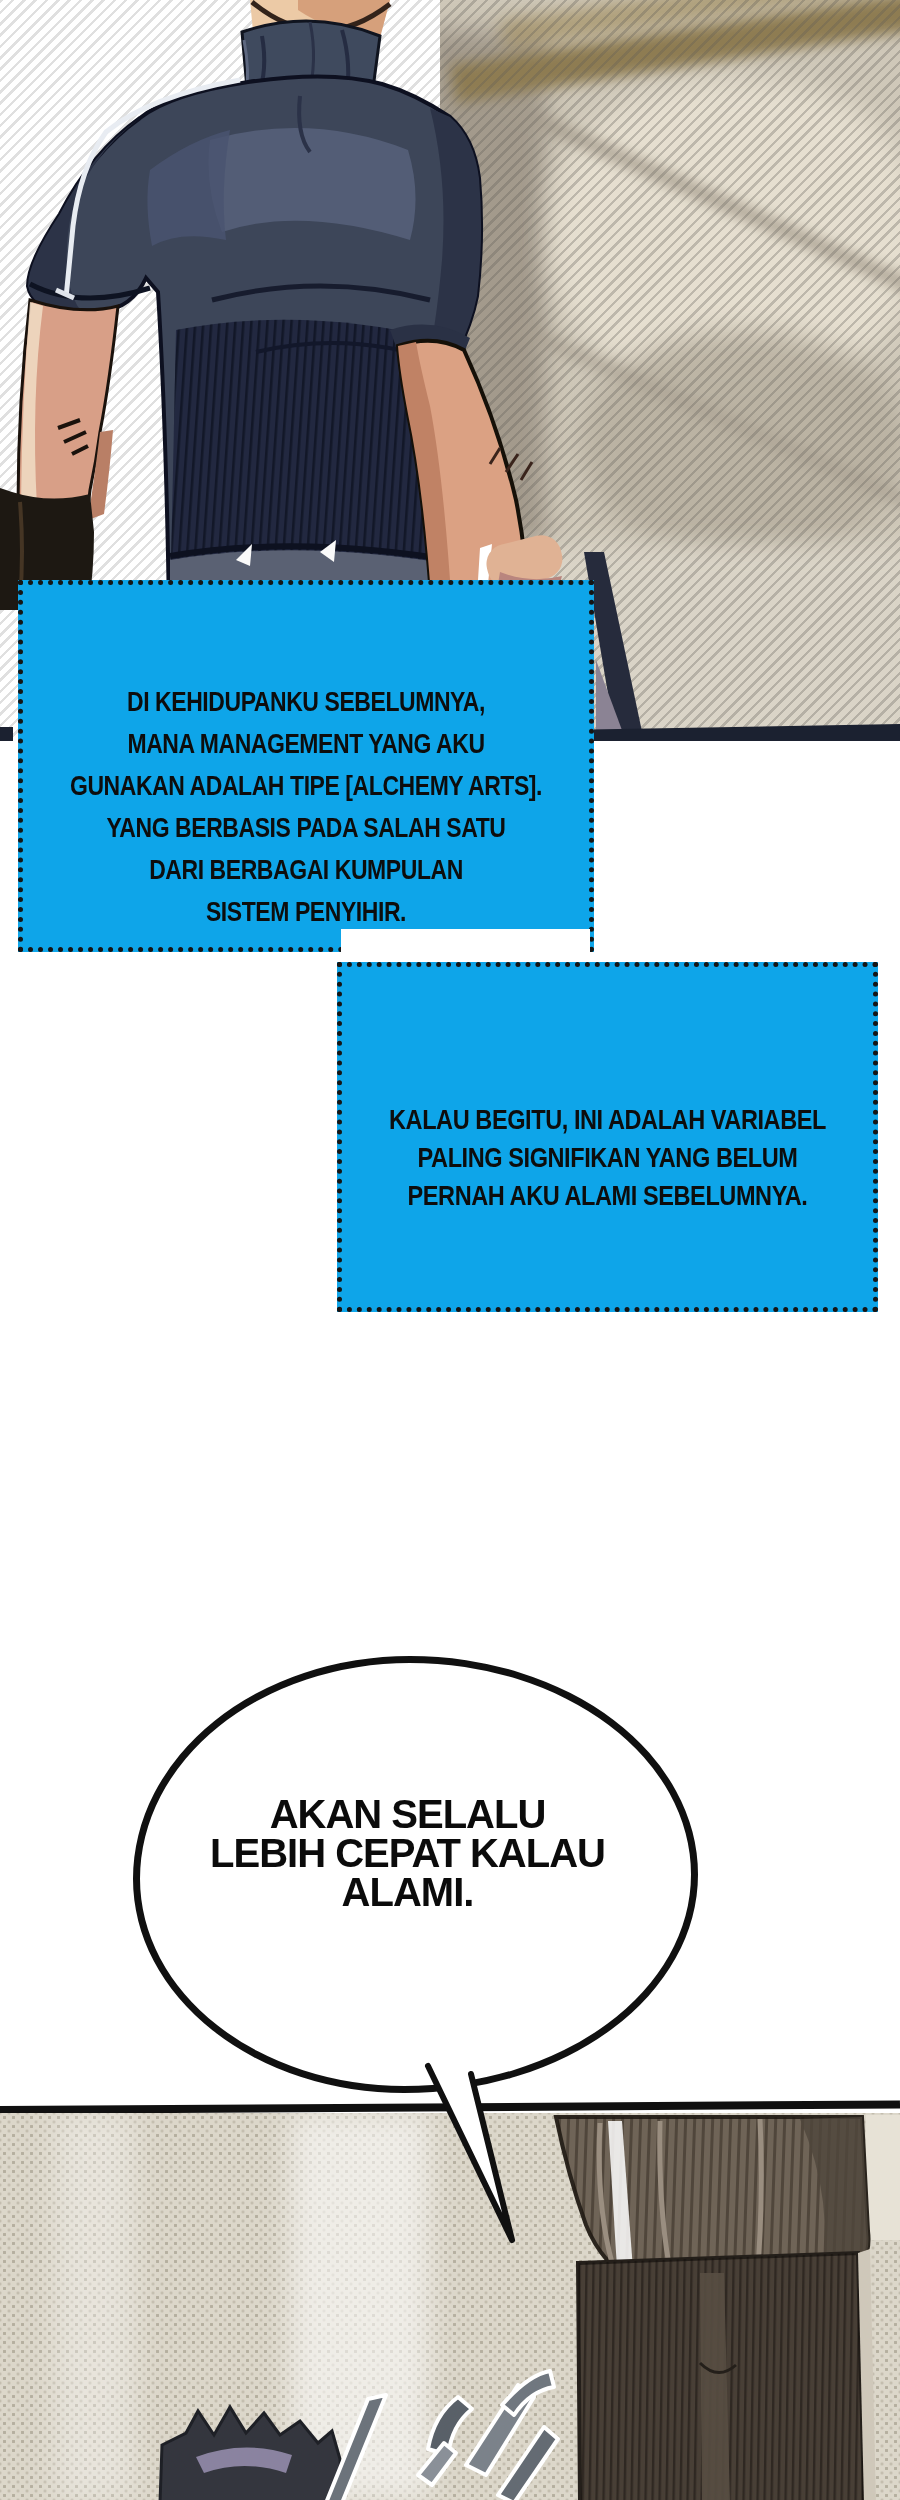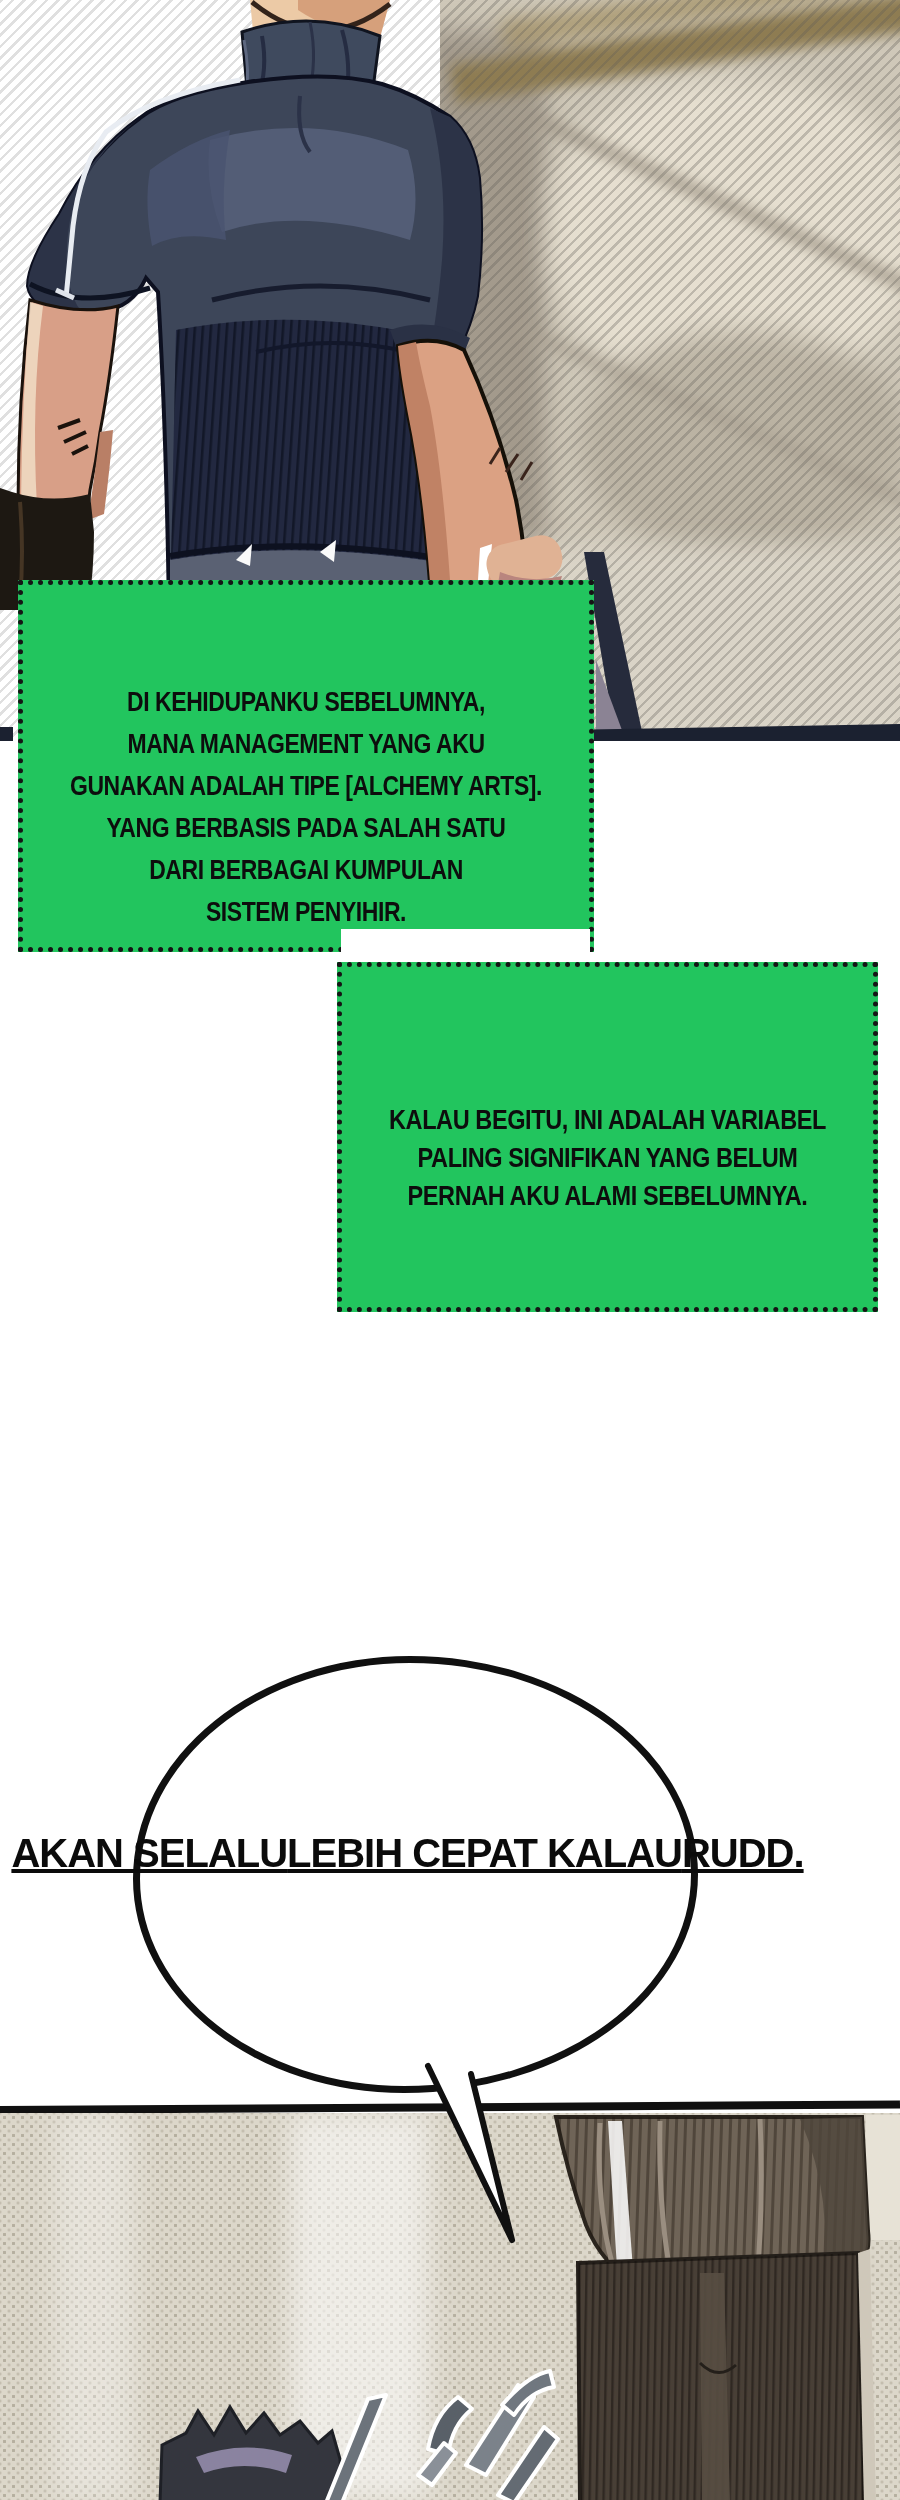--- a/index.html
+++ b/index.html
@@ -19,38 +19,38 @@
   .wall-bottom-light{left:50px;top:545px;width:430px;height:200px;background:#dad4c7;filter:blur(12px);}
   .wall-mortar1{left:30px;top:200px;width:520px;height:12px;background:#a59c8d;filter:blur(7px);transform:rotate(24deg);}
   .wall-mortar2{left:60px;top:430px;width:520px;height:12px;background:#aaa192;filter:blur(7px);transform:rotate(24deg);opacity:.8;}
   .wall-top-strip{left:60px;top:-14px;width:440px;height:30px;background:#a6946a;filter:blur(9px);transform:rotate(-9deg);opacity:.8;}
   .wall-tan-band{left:10px;top:26px;width:500px;height:38px;background:#8e7c52;filter:blur(7px);transform:rotate(-9deg);}
   .wall-stripes{position:absolute;left:0;top:0;right:0;bottom:0;
     background:repeating-linear-gradient(135deg, rgba(95,92,86,0.30) 0 2.5px, rgba(255,255,255,0) 2.5px 8px);}
   .char-svg{position:absolute;left:0;top:0;width:900px;height:741px;}
 
   
-  .tbox{position:absolute;background:#22c55e;border:5px dotted #151515;box-sizing:border-box;z-index:2;}
+  .tbox{position:absolute;background:#0ea5e9;border:5px dotted #151515;box-sizing:border-box;z-index:2;}
   .tbox1{left:18px;top:580px;width:576px;height:372px;}
   .tbox2{left:337px;top:962px;width:541px;height:350px;}
   .box-join-patch{position:absolute;left:341px;top:929px;width:249px;height:26px;background:#ffffff;z-index:3;}
   .tbox-text{position:absolute;left:0;top:0;width:100%;height:100%;display:flex;flex-direction:column;
     justify-content:center;align-items:center;color:#0d0d0d;font-weight:700;white-space:nowrap;z-index:4;}
   .tbox1 .tbox-text{font-size:28px;line-height:42px;letter-spacing:-0.5px;transform:scaleX(.82) translateY(41px);}
   .tbox2 .tbox-text{font-size:28px;line-height:38px;letter-spacing:-0.5px;transform:scaleX(.84) translateY(21px);}
   .tbox-text span{display:block;text-align:center;}
 
   
   .bubble{position:absolute;left:133px;top:1656px;width:565px;height:437px;background:#ffffff;
     border:7px solid #101010;box-sizing:border-box;z-index:2;
     border-radius:49% 51% 52% 48% / 51% 50% 50% 49%;}
-  .bubble-text{position:absolute;left:0;top:0;width:100%;height:100%;display:flex;flex-direction:row;
+  .bubble-text{position:absolute;left:0;top:0;width:100%;height:100%;display:flex;flex-direction:column;
     justify-content:center;align-items:center;color:#0b0b0b;font-weight:700;
     font-size:40px;line-height:39px;letter-spacing:-1px;white-space:nowrap;
-    transform:translate(-8px,-21px);text-decoration:underline;}
+    transform:translate(-8px,-21px);}
   .bubble-text span{display:block;text-align:center;}
   .tail-svg{position:absolute;left:385px;top:2040px;width:160px;height:215px;z-index:6;}
 
   
   .panel-divider{position:absolute;left:0;top:2106px;width:900px;height:8px;background:#101010;
     transform:rotate(-0.35deg);transform-origin:0 50%;z-index:1;}
   .panel-bottom{position:absolute;left:0;top:2113px;width:900px;height:387px;overflow:hidden;z-index:1;
     background:
       radial-gradient(circle, rgba(150,143,125,0.55) 1.4px, rgba(0,0,0,0) 1.6px),
       radial-gradient(circle, rgba(150,143,125,0.40) 1.3px, rgba(0,0,0,0) 1.5px),
@@ -158,21 +158,21 @@
       <span>PALING SIGNIFIKAN YANG BELUM</span>
       <span>PERNAH AKU ALAMI SEBELUMNYA.</span>
     </div>
   </div>
   <div class="box-join-patch"></div>
 
   <div class="bubble">
     <div class="bubble-text">
       <span>AKAN SELALU</span>
       <span>LEBIH CEPAT KALAU</span>
-      <span>RUDD.</span>
+      <span>ALAMI.</span>
     </div>
   </div>
 
   <div class="panel-divider"></div>
   <section class="panel-bottom">
     <div class="light-streak streak1"></div>
     <div class="light-streak streak2"></div>
 
     <svg class="bottom-svg" viewBox="0 0 900 390" xmlns="http://www.w3.org/2000/svg">
       <defs>

